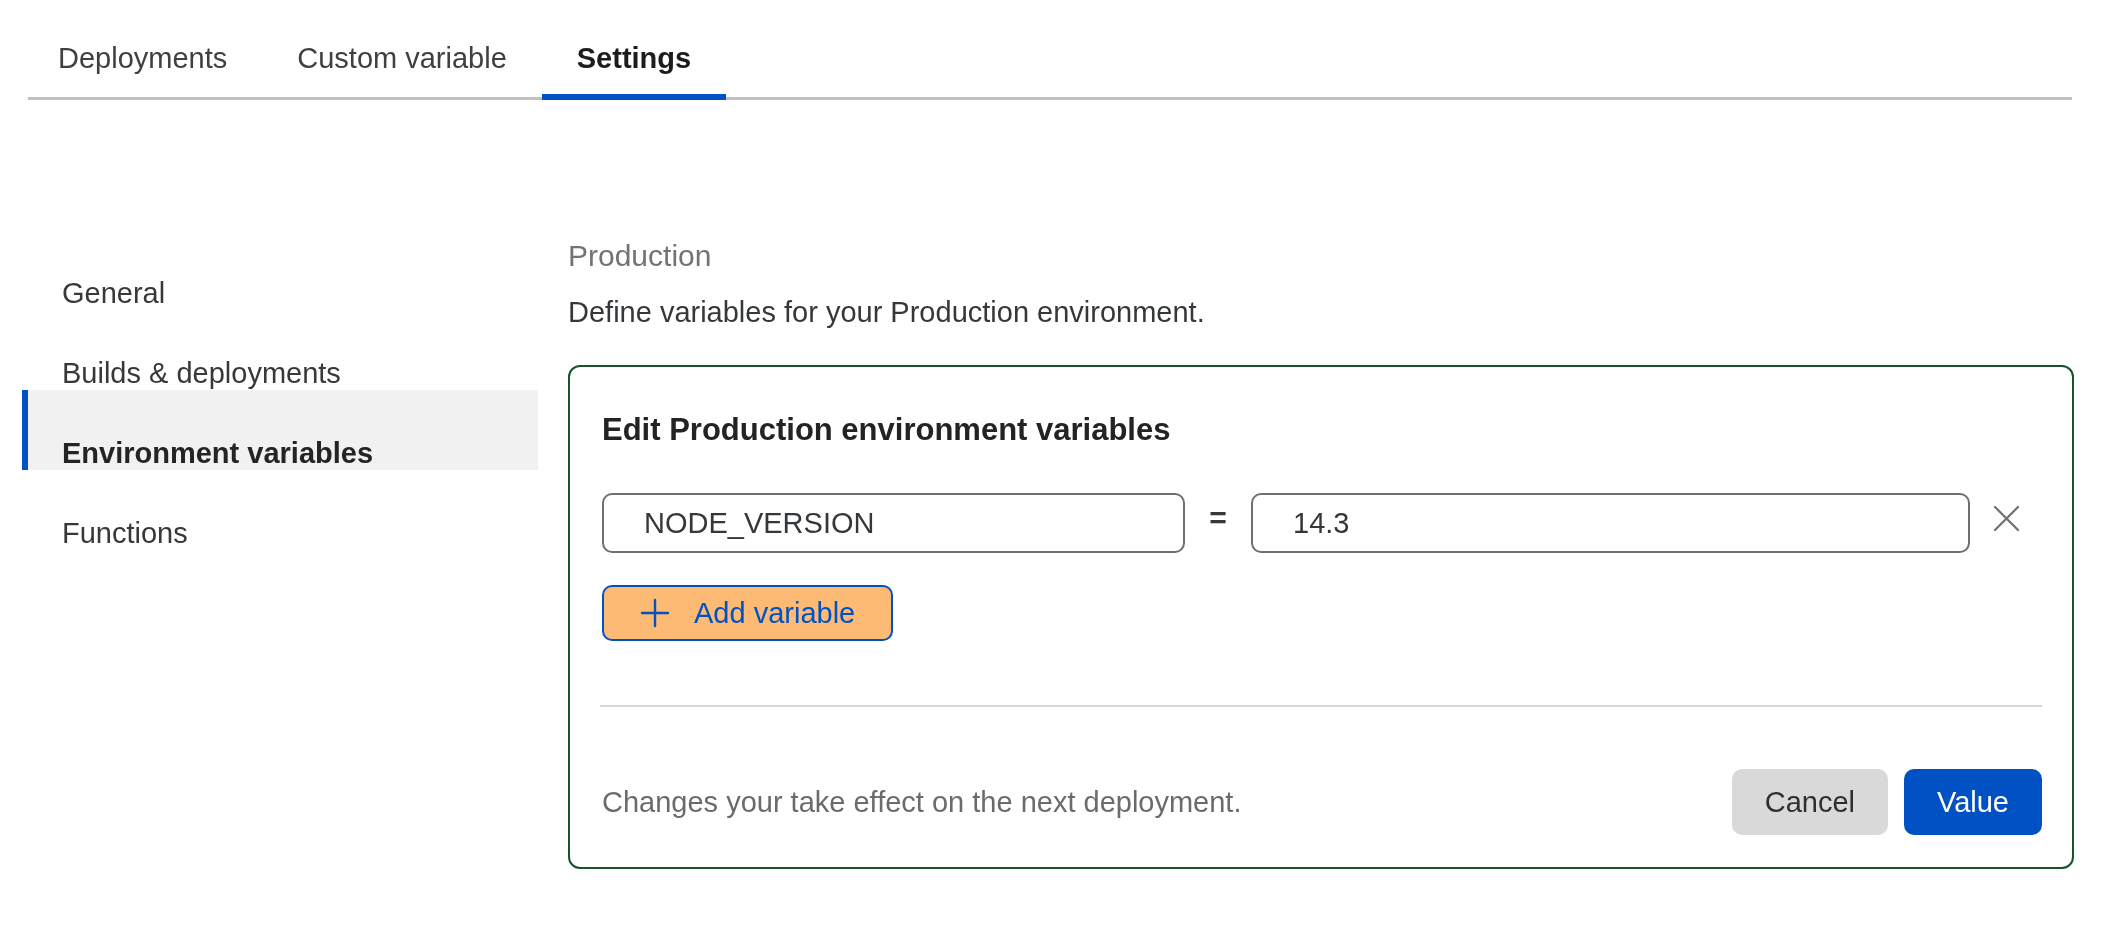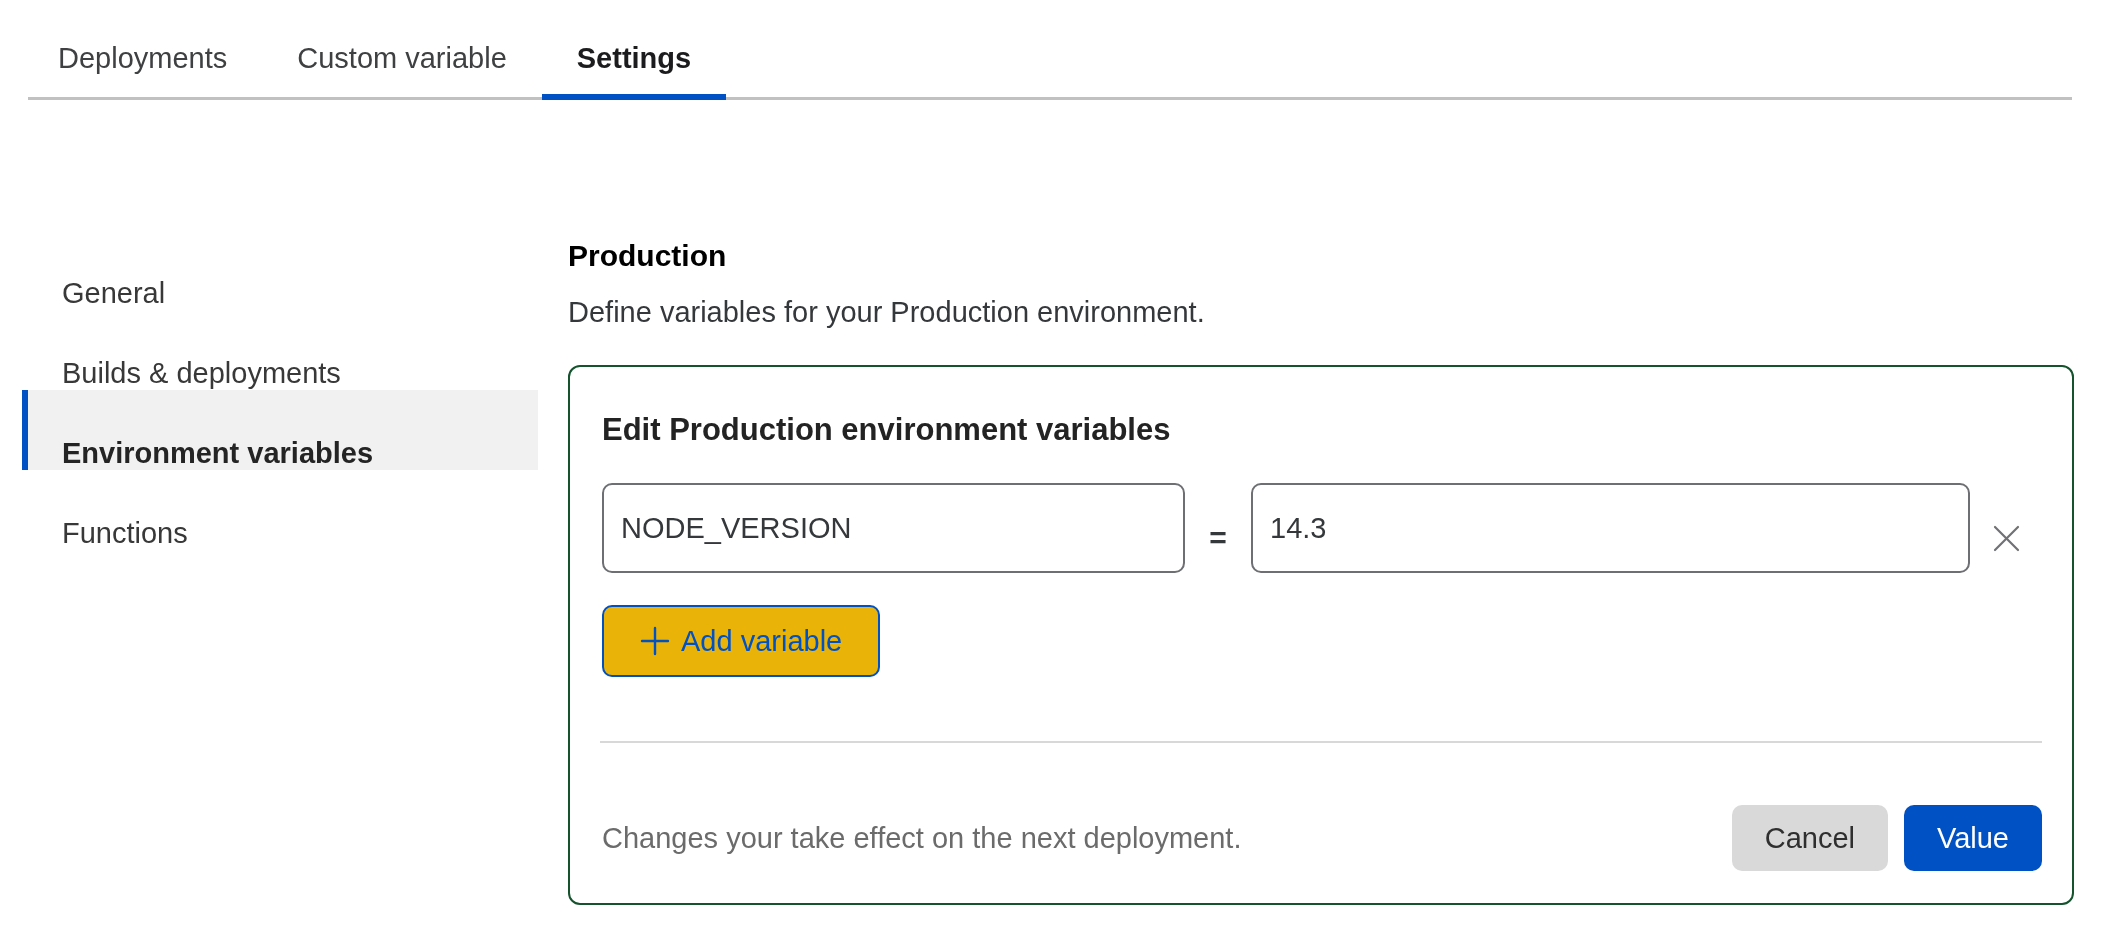--- a/index.html
+++ b/index.html
@@ -84,22 +84,22 @@
   .main {
     position: absolute;
     left: 568px;
     top: 241px;
     width: 1506px;
   }
   .section-title {
     margin: 0;
     font-size: 30px;
     line-height: 30px;
-    font-weight: 700;
-    color: #000000;
+    font-weight: 400;
+    color: #737373;
   }
   .section-desc {
     margin: 27px 0 0 0;
     font-size: 29px;
     line-height: 29px;
     color: #35383b;
   }
 
   .card {
     margin-top: 38px;
@@ -128,25 +128,25 @@
   .field-label {
     font-size: 27px;
     line-height: 30px;
     font-weight: 700;
     color: #3b3e40;
     margin-bottom: 10px;
   }
   .text-input {
     display: block;
     width: 100%;
-    height: 90px;
+    height: 60px;
     box-sizing: border-box;
     border: 2px solid #6e6f72;
     border-radius: 10px;
-    padding: 0 17px;
+    padding: 0 40px;
     font-family: inherit;
     font-size: 29px;
     color: #35383b;
     background: #ffffff;
     outline: none;
   }
   .equals {
     width: 66px;
     height: 70px;
     display: flex;
@@ -170,24 +170,24 @@
     padding: 0;
     cursor: pointer;
     flex: 0 0 auto;
   }
 
   .add-btn {
     margin-top: 32px;
     margin-left: 2px;
     display: inline-flex;
     align-items: center;
-    gap: 11px;
-    height: 72px;
+    gap: 24px;
+    height: 56px;
     padding: 0 36px;
-    background: #eab308;
+    background: #fdba74;
     border: 2.5px solid #0051c3;
     border-radius: 10px;
     color: #0051c3;
     font-family: inherit;
     font-size: 29px;
     cursor: pointer;
     box-sizing: border-box;
   }
 
   .divider {

